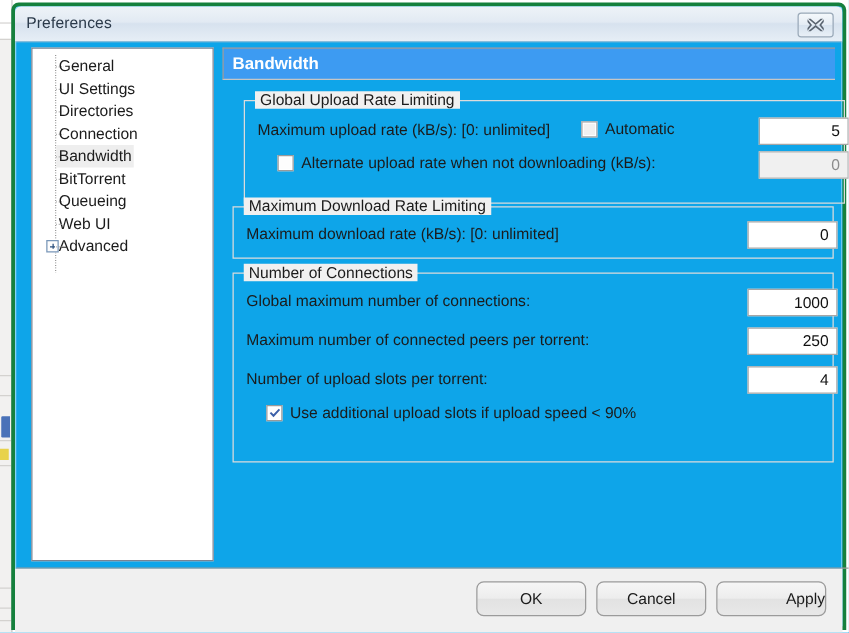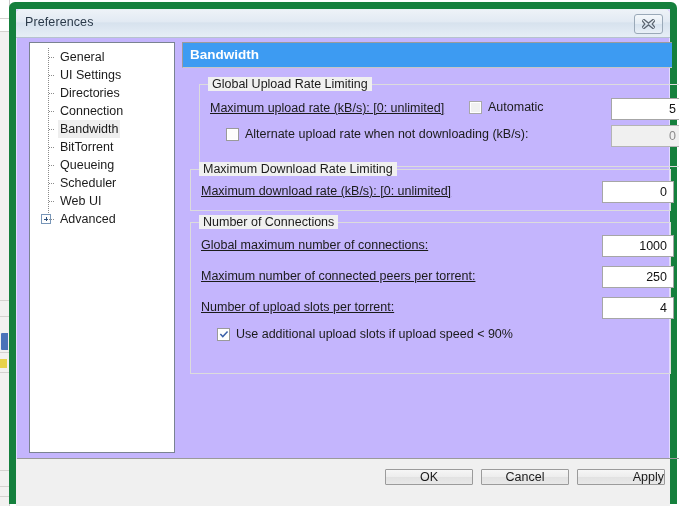--- a/index.html
+++ b/index.html
@@ -44,22 +44,22 @@
     position: absolute; left: 0px; top: 359px;
     width: 7px; height: 9px;
     background: #e8d24a;
   }
 
   
   .dialog {
     position: absolute;
     left: 9px; top: 2px;
     width: 668px; height: 502px;
-    background: #c4b5fd;
-    border: 7px solid #15803d;
+    background: #0ea5e9;
+    border: 3px solid #15803d;
     border-radius: 6px 6px 0 0;
     box-sizing: border-box;
     box-shadow: 0 0 0 1px rgba(255,255,255,0.5) inset;
   }
 
   .titlebar {
     position: absolute;
     left: 0; top: 0;
     width: 100%; height: 29px;
     background: linear-gradient(to bottom, #eef3f8 0%, #e2eaf3 45%, #d7e2ee 50%, #e6eef6 100%);
@@ -101,21 +101,21 @@
     left: 0; top: 5px;
     width: 100%;
   }
   .tree-item {
     position: relative;
     height: 18px;
     line-height: 18px;
     font-size: 12.5px;
     color: #1b1b1b;
     white-space: nowrap;
-    padding-left: 28px;
+    padding-left: 19px;
     cursor: default;
   }
   .tree-item .lbl {
     display: inline-block;
     padding: 0 2px;
   }
   .tree-item.selected .lbl {
     background: #eeeeee;
   }
   
@@ -188,21 +188,20 @@
     font-size: 12.5px;
     color: #1b1b1b;
     white-space: nowrap;
   }
 
   .row-label {
     position: absolute;
     font-size: 12.5px;
     color: #1b1b1b;
     white-space: nowrap;
-    text-decoration: underline;
   }
 
   
   .spin {
     position: absolute;
     width: 72px; height: 22px;
     background: #ffffff;
     border: 1px solid #a6a6a6;
     box-sizing: border-box;
   }
@@ -253,24 +252,24 @@
   }
   .footer {
     position: absolute;
     left: 0; top: 450px;
     width: 100%; height: 51px;
     background: #f0f0f0;
   }
   .btn {
     position: absolute;
     top: 10px;
-    width: 88px; height: 16px;
+    width: 88px; height: 28px;
     background: linear-gradient(to bottom, #f6f6f6 0%, #ededed 48%, #e2e2e2 52%, #e8e8e8 100%);
     border: 1px solid #9b9b9b;
-    border-radius: 1px;
+    border-radius: 6px;
     font-size: 12.5px;
     color: #1b1b1b;
     cursor: pointer;
     display: flex;
     align-items: center;
     justify-content: center;
     box-sizing: border-box;
   }
 </style>
 </head>
@@ -340,24 +339,20 @@
         <div class="tree-item">
           <span class="elbow"></span>
           <span class="lbl">BitTorrent</span>
         </div>
 
         <div class="tree-item">
           <span class="elbow"></span>
           <span class="lbl">Queueing</span>
         </div>
 
-        <div class="tree-item">
-          <span class="elbow"></span>
-          <span class="lbl">Scheduler</span>
-        </div>
 
         <div class="tree-item">
           <span class="elbow"></span>
           <span class="lbl">Web UI</span>
         </div>
 
         <div class="tree-item">
           <span class="expander"></span>
           <span class="elbow"></span>
           <span class="lbl">Advanced</span>

